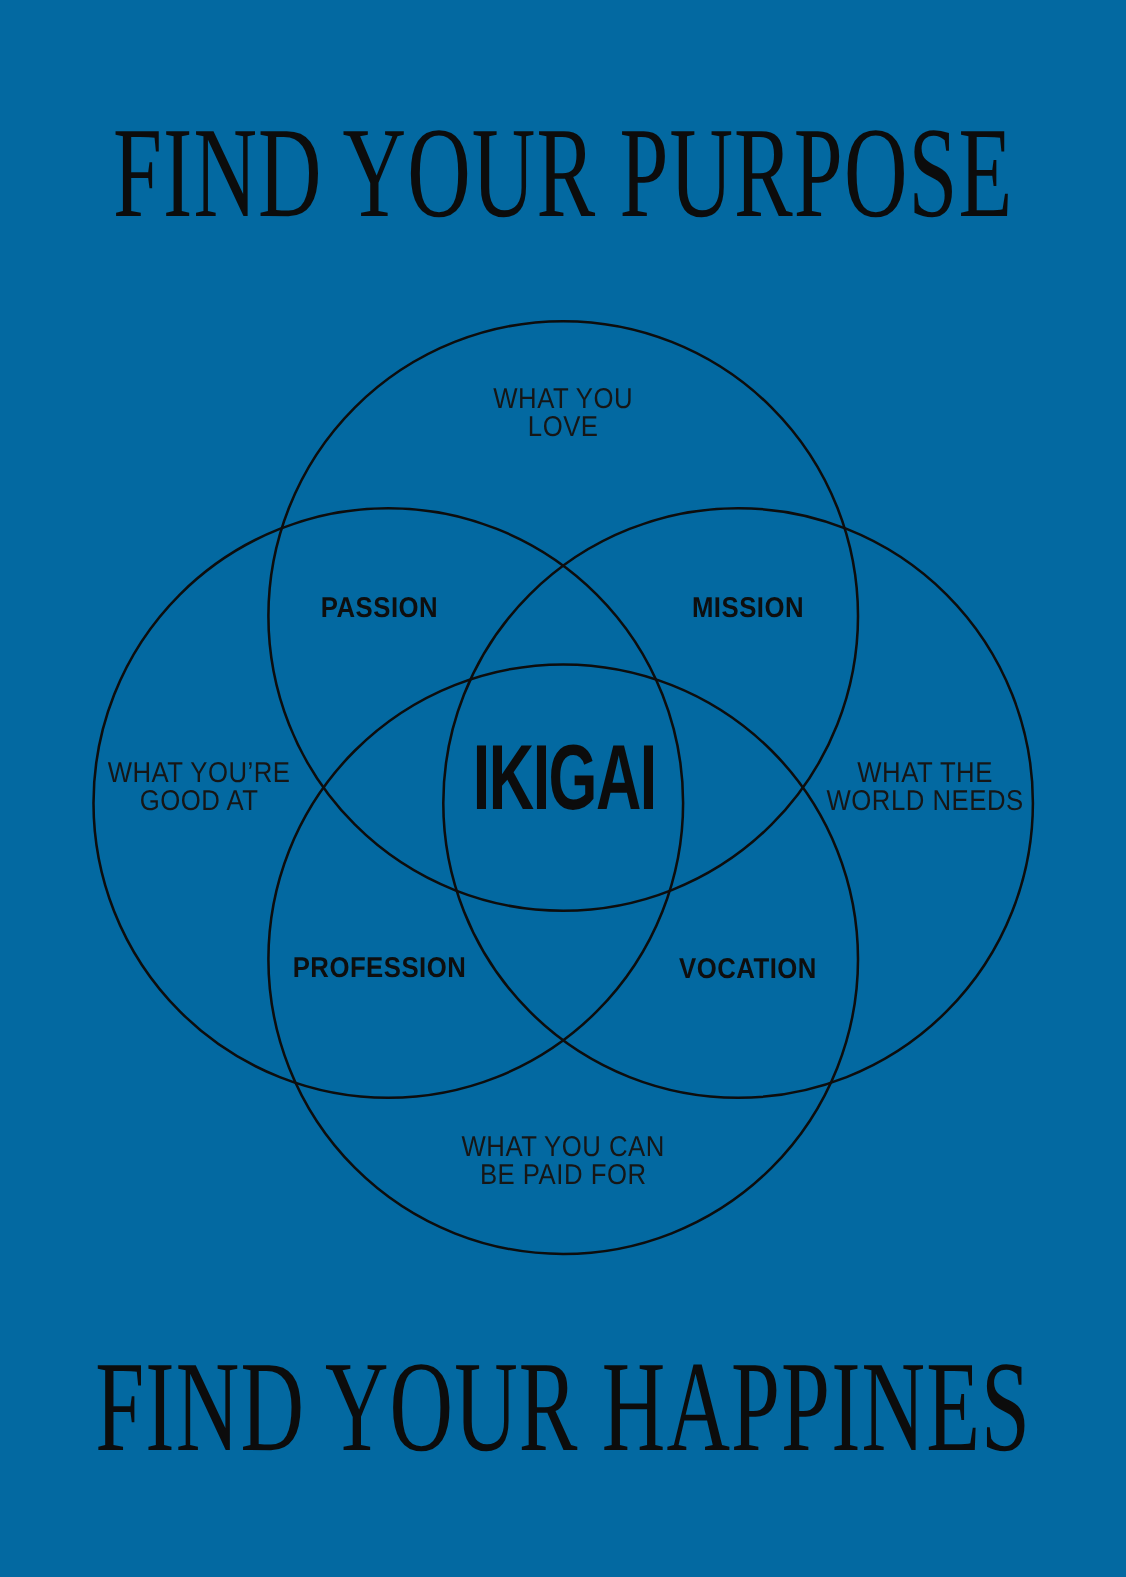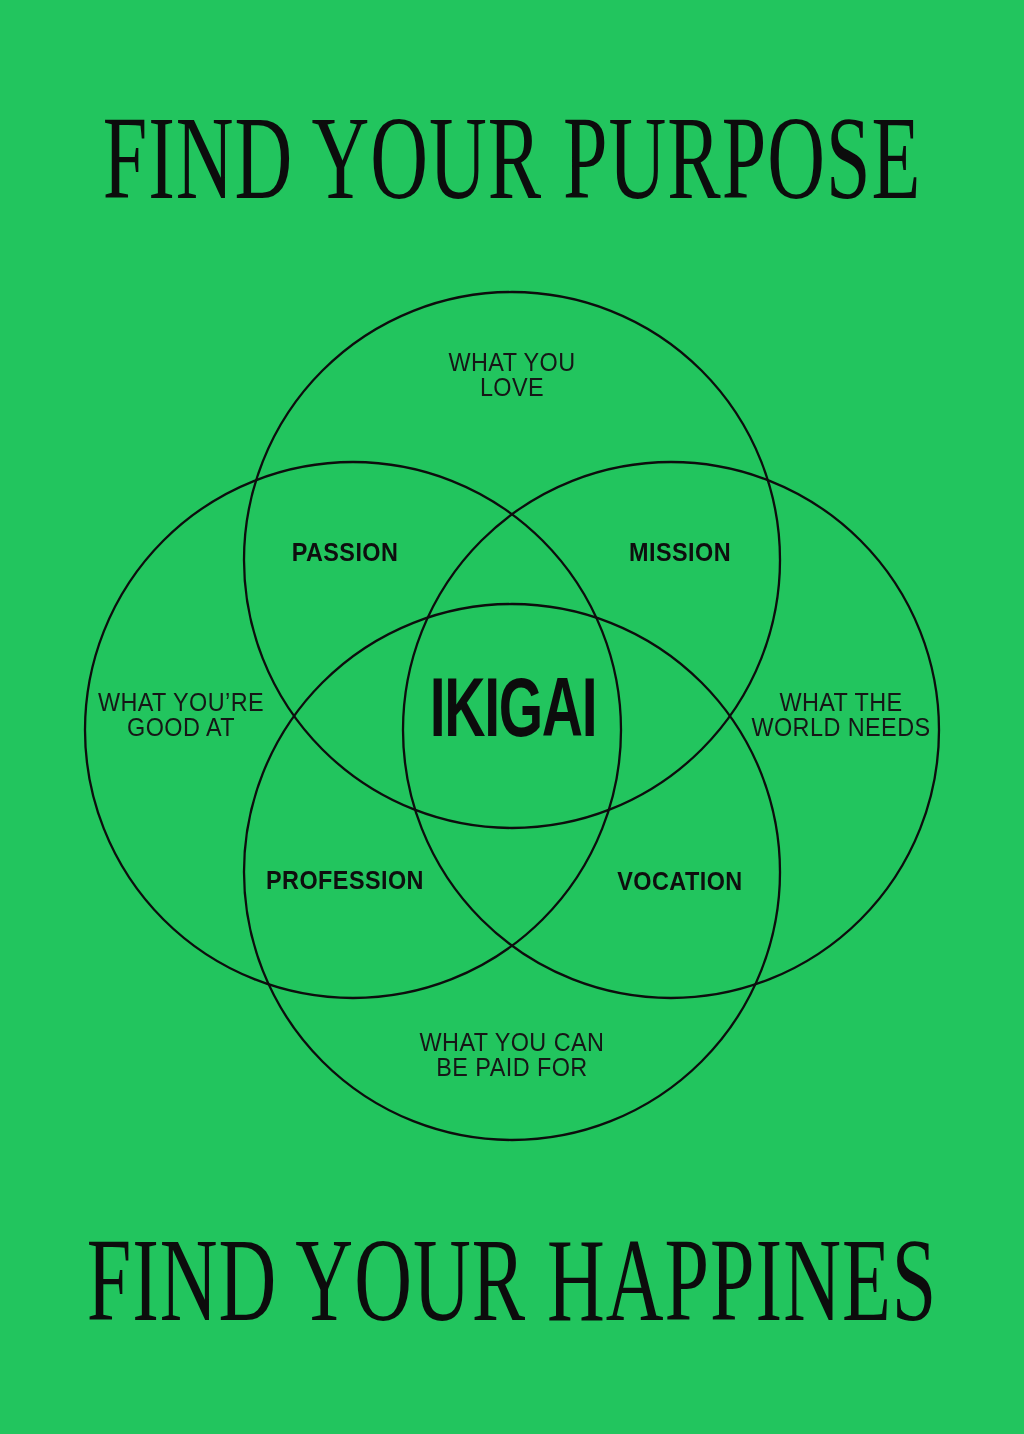--- a/index.html
+++ b/index.html
@@ -1,21 +1,21 @@
 <!DOCTYPE html>
 <html><head>
 <meta charset="utf-8">
 <style>
   html, body { margin: 0; padding: 0; background: #e9e9e9; }
   .poster {
     position: relative;
     width: 1024px;
     height: 1434px;
     margin: 0 auto;
-    background: #22c55e;
+    background: #0369a1;
     color: #101010;
     overflow: hidden;
     font-family: "Liberation Sans", sans-serif;
   }
   .title {
     position: absolute;
     left: 512px;
     white-space: nowrap;
     font-family: "Liberation Serif", serif;
     font-weight: 400;

